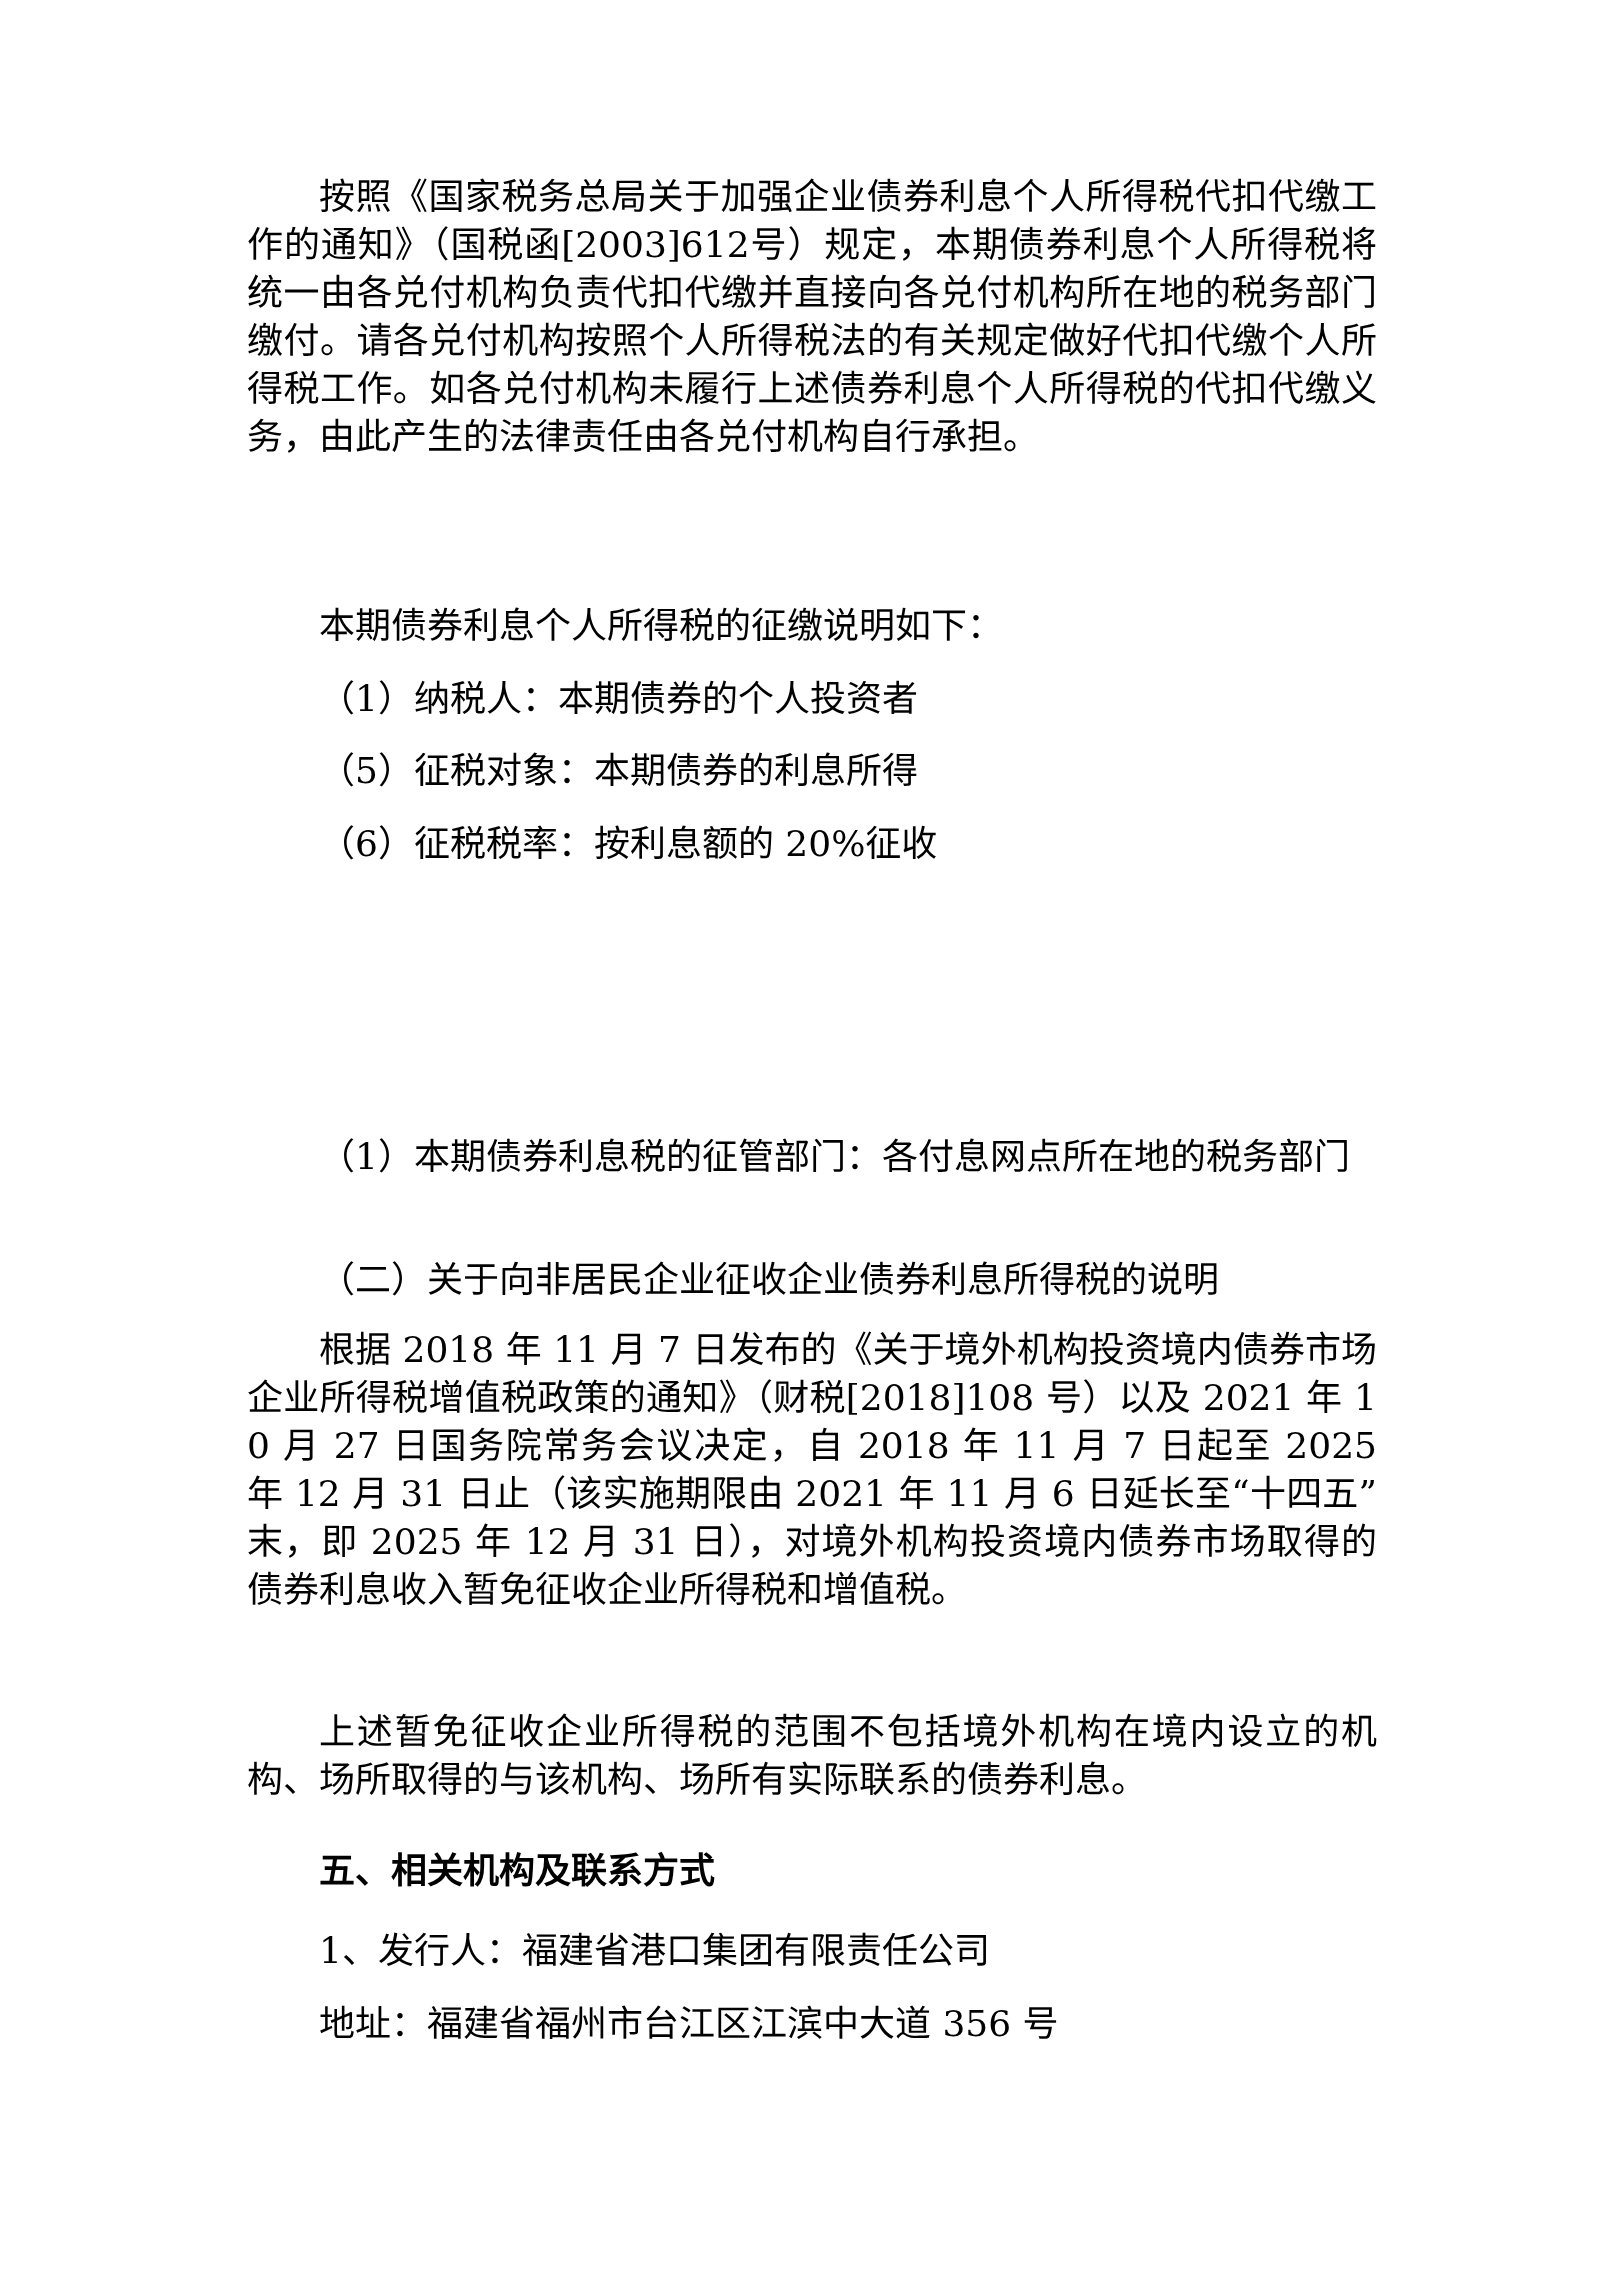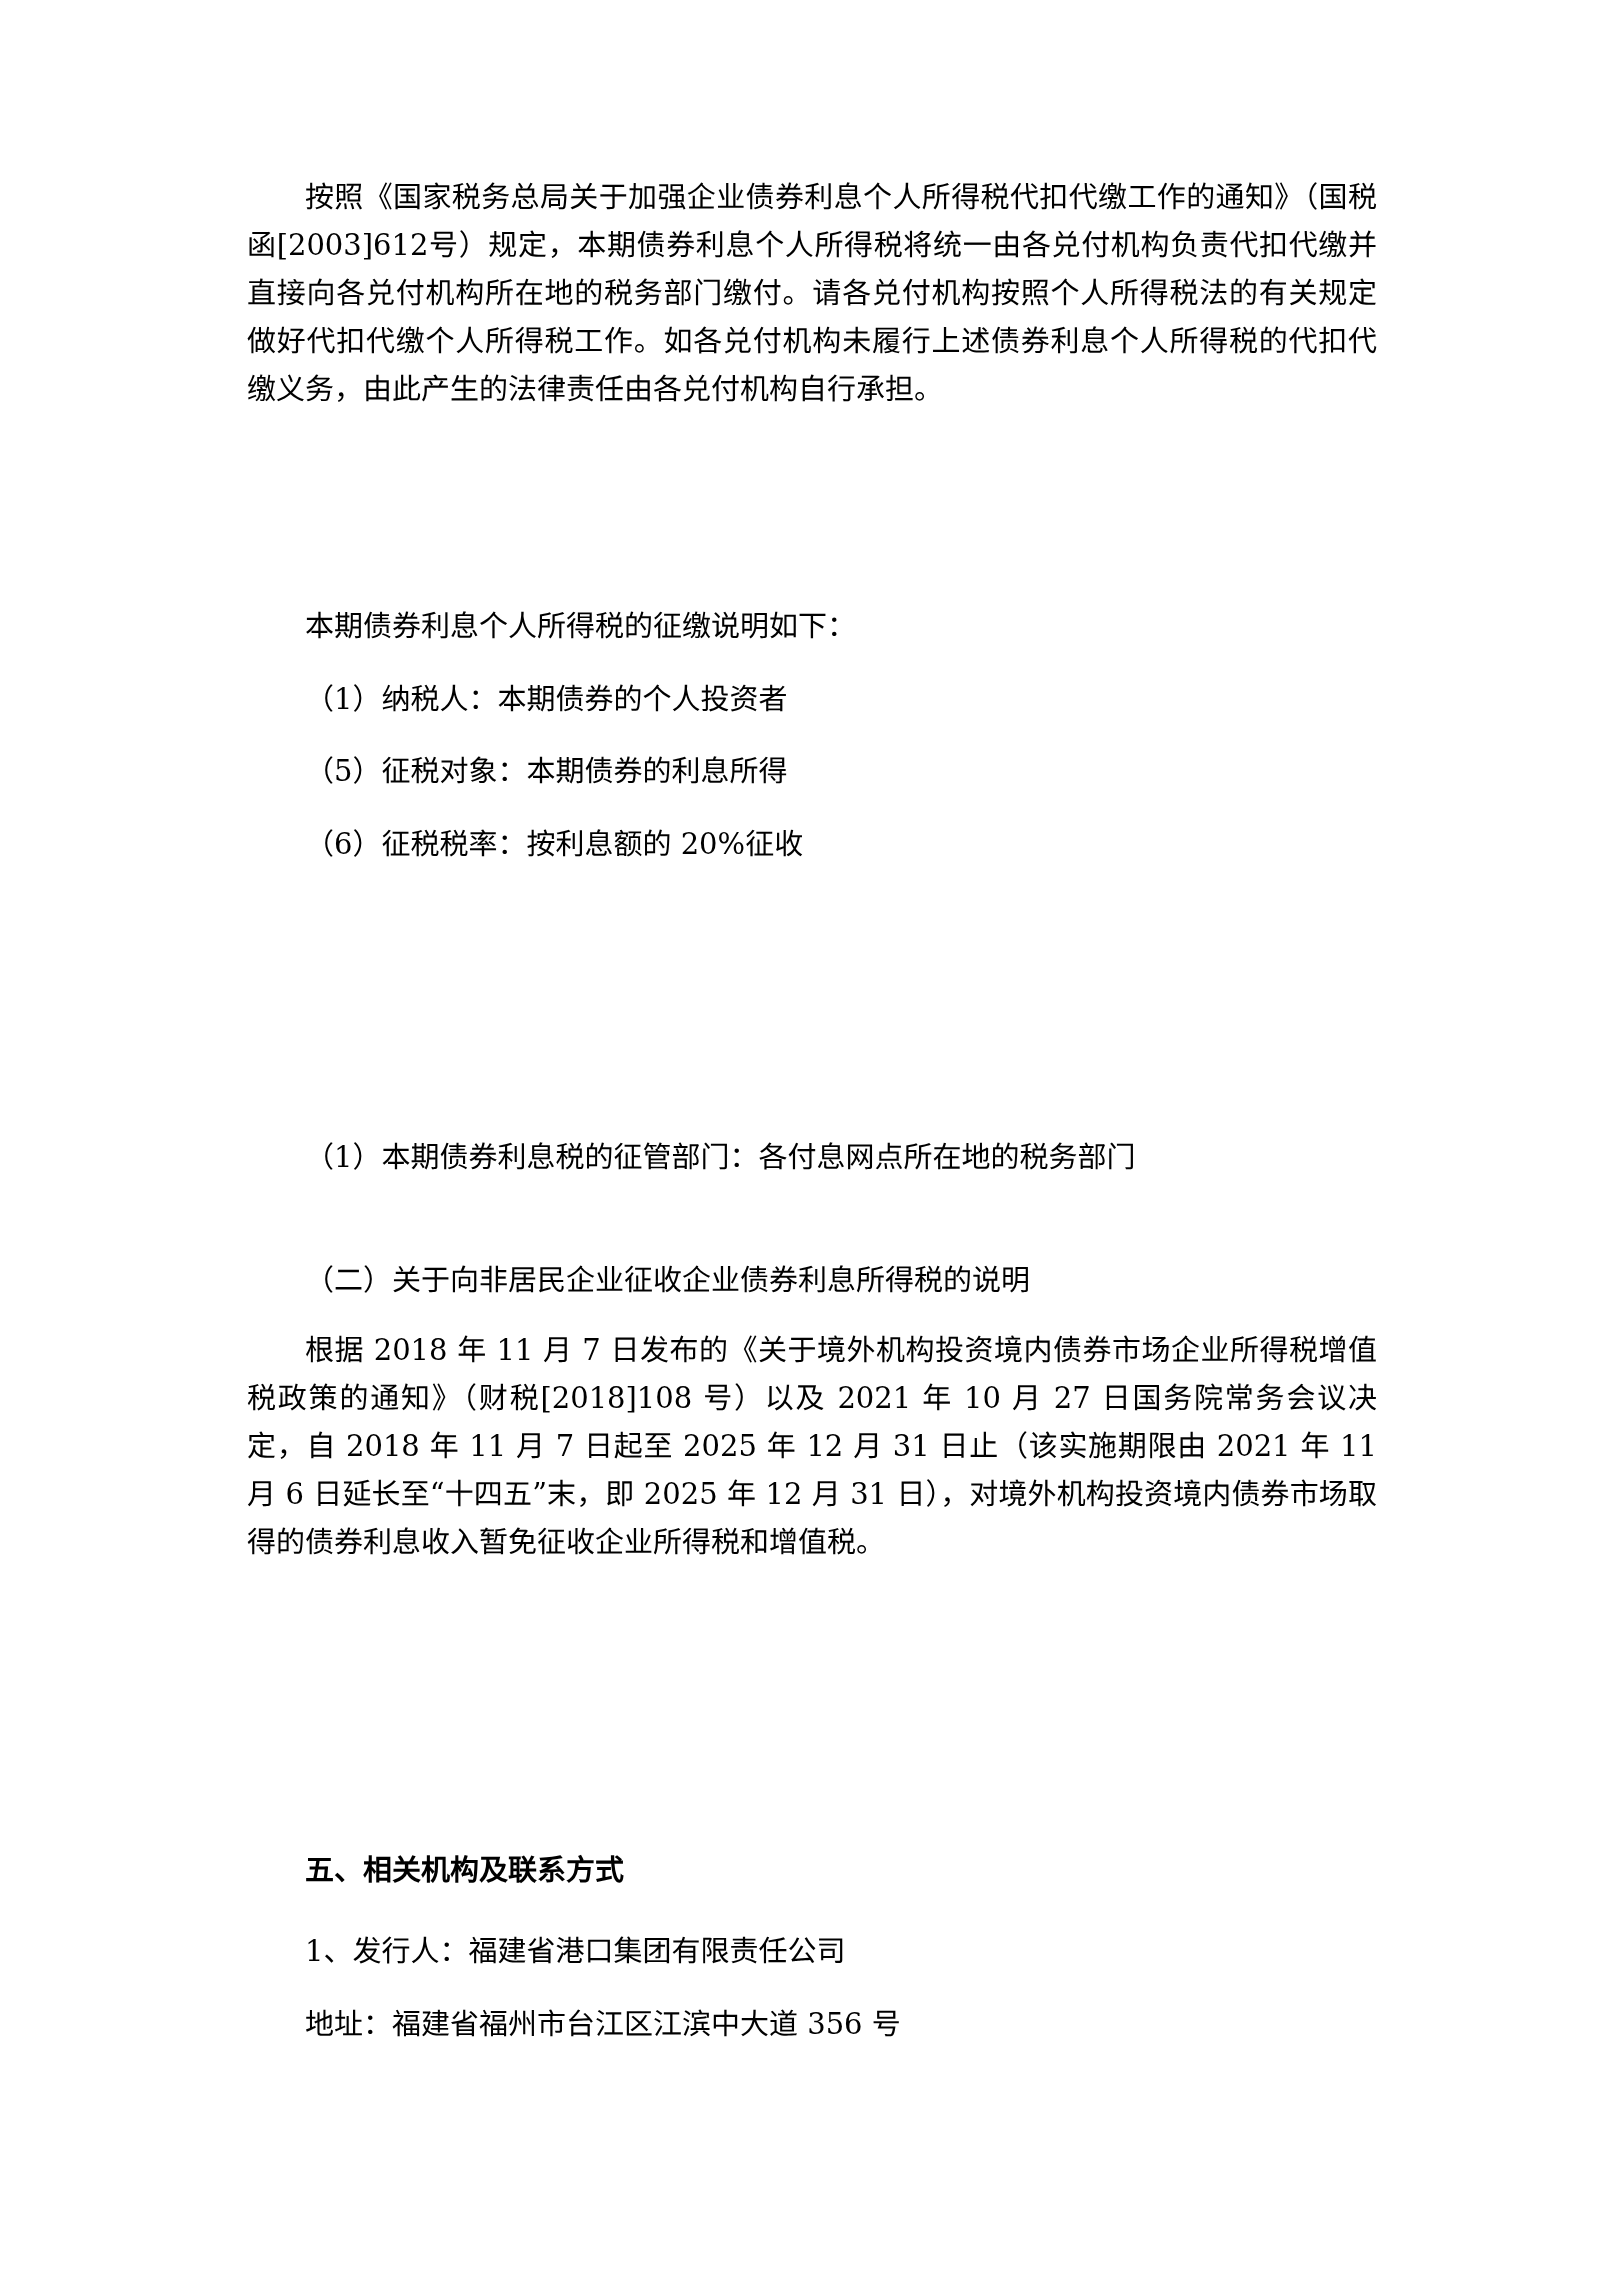--- a/index.html
+++ b/index.html
@@ -18,21 +18,21 @@
     overflow: hidden;
     box-sizing: border-box;
   }
 
   .textblock {
     position: absolute;
     left: 247px;
     width: 1130px;
     font-family: "DejaVu Serif", "Liberation Serif", serif;
     color: #000000;
-    font-size: 29px;
+    font-size: 36px;
     line-height: 48px;
     text-align: justify;
     text-justify: inter-character;
     text-align-last: left;
     letter-spacing: 0px;
     white-space: normal;
     word-break: break-all;
     -webkit-font-smoothing: antialiased;
   }
 
@@ -87,20 +87,21 @@
   <div class="textblock item" style="top: 820px;">（6）征税税率：按利息额的 20%征收</div>
 
 
 
   <div class="textblock item-wrap" style="top: 1133px;">（1）本期债券利息税的征管部门：各付息网点所在地的税务部门</div>
 
   <div class="textblock item" style="top: 1256px;">（二）关于向非居民企业征收企业债券利息所得税的说明</div>
 
   <div class="textblock para" style="top: 1326px;">根据 2018 年 11 月 7 日发布的《关于境外机构投资境内债券市场企业所得税增值税政策的通知》（财税[2018]108 号）以及 2021 年 10 月 27 日国务院常务会议决定，自 2018 年 11 月 7 日起至 2025 年 12 月 31 日止（该实施期限由 2021 年 11 月 6 日延长至“十四五”末，即 2025 年 12 月 31 日），对境外机构投资境内债券市场取得的债券利息收入暂免征收企业所得税和增值税。</div>
 
+  <div class="textblock para" style="top: 1708px;">上述暂免征收企业所得税的范围不包括境外机构在境内设立的机构、场所取得的与该机构、场所有实际联系的债券利息。</div>
 
   <div class="textblock heading" style="top: 1846px;">五、相关机构及联系方式</div>
 
   <div class="textblock contact" style="top: 1927px;">1、发行人：福建省港口集团有限责任公司</div>
 
   <div class="textblock contact" style="top: 2000px;">地址：福建省福州市台江区江滨中大道 356 号</div>
 
 </div>
 
 

